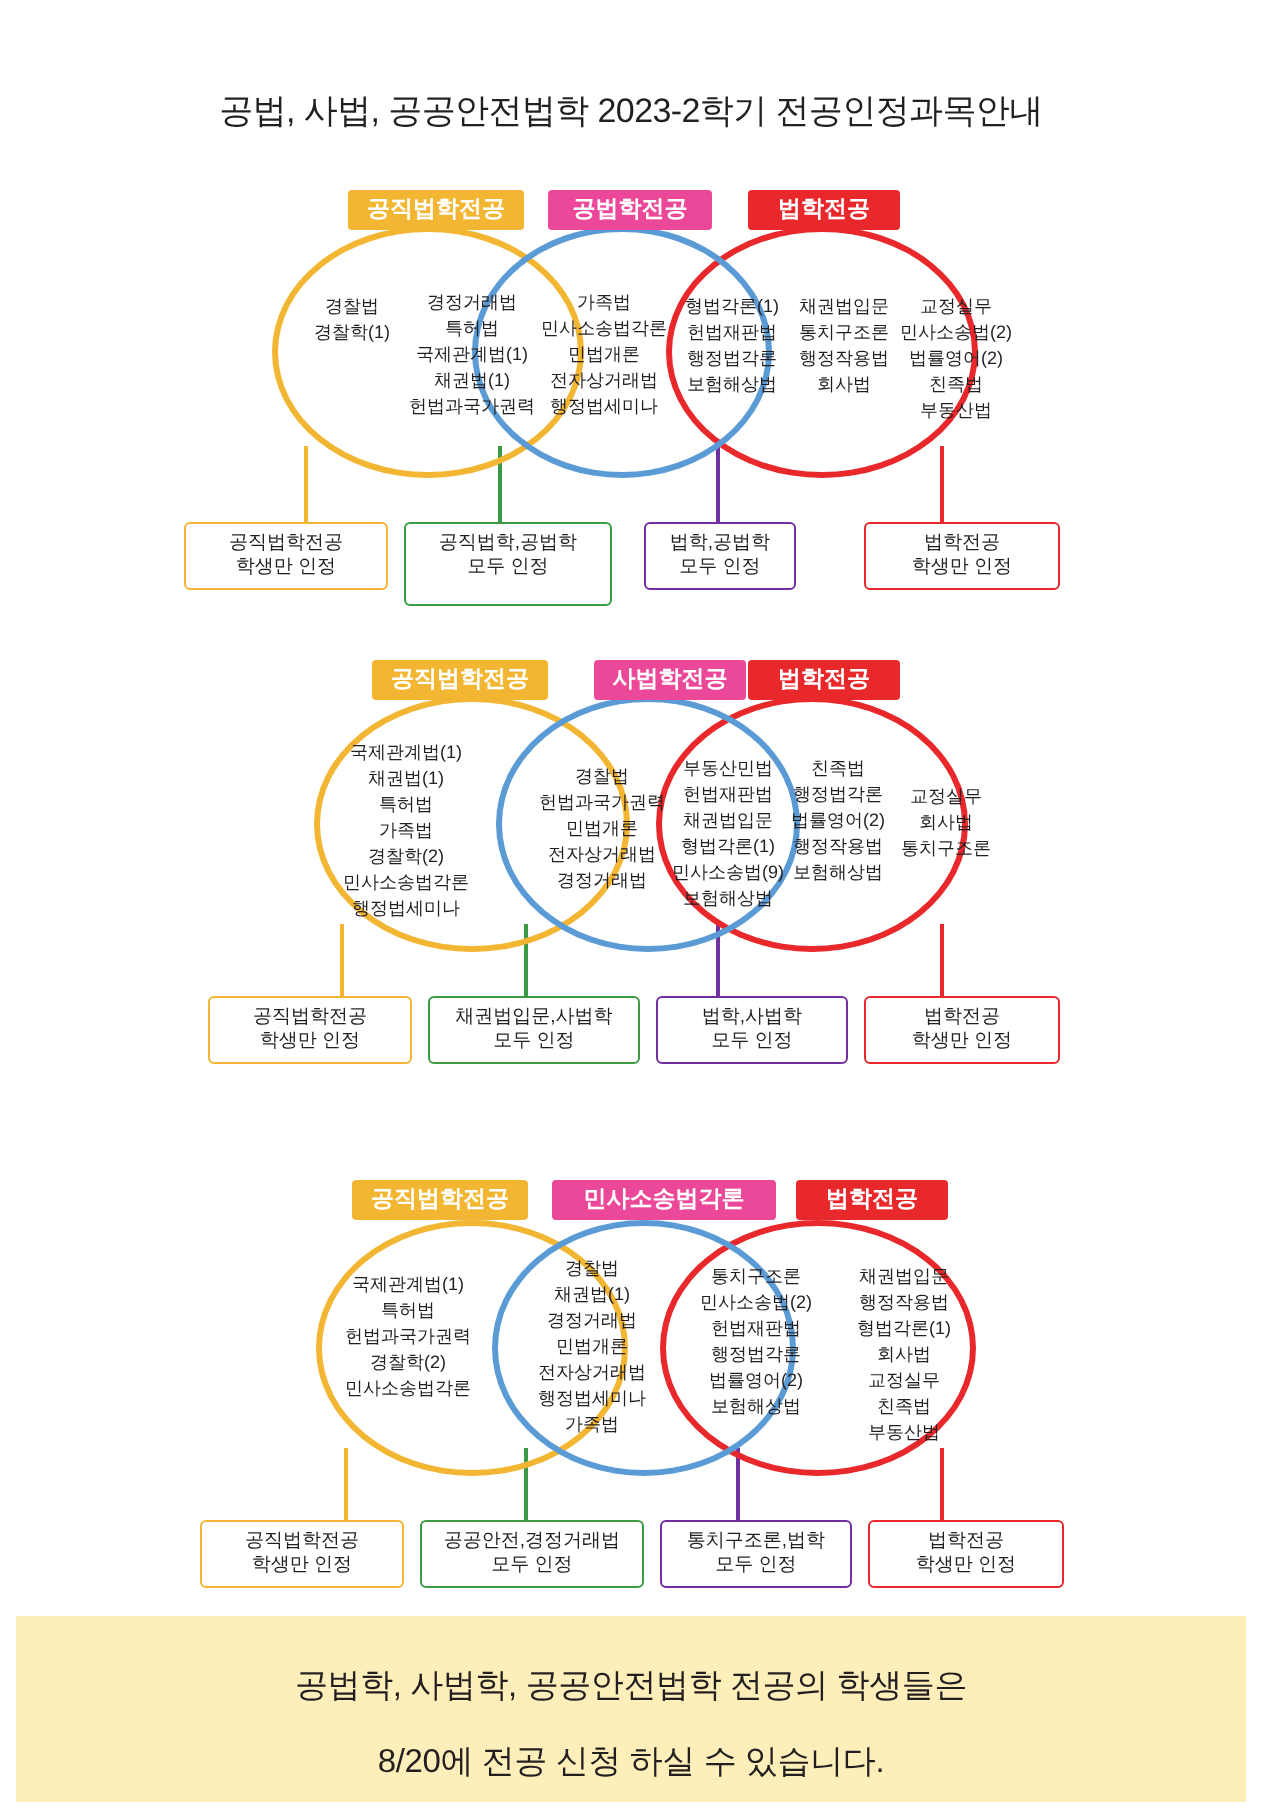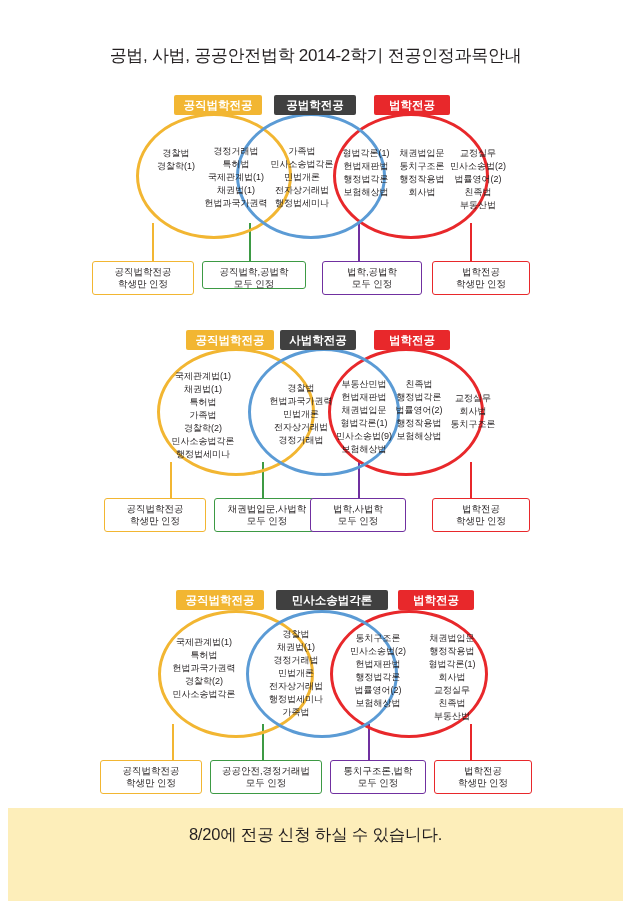--- a/index.html
+++ b/index.html
@@ -25,21 +25,21 @@
   .pill{
     position:absolute;
     height:20px;line-height:20px;
     text-align:center;
     font-size:11.5px;font-weight:bold;color:#ffffff;
     border-radius:2px;
     white-space:nowrap;
     z-index:6;
   }
   .pill.yellow{background:#f2b632;}
-  .pill.blue{background:#404040;}
+  .pill.blue{background:#ec4899;}
   .pill.red{background:#e8282b;}
 
   
   .circle{
     position:absolute;
     border-radius:50%;
     background:transparent;
     box-sizing:border-box;
     z-index:2;
   }
@@ -90,21 +90,21 @@
   .footer .fline{
     width:100%;text-align:center;color:#231f20;
     font-size:16.5px;letter-spacing:-0.2px;
   }
   .footer .fline.l1{margin-top:24px;}
   .footer .fline.l2{margin-top:16px;}
 </style>
 </head>
 <body>
 
-<div class="page-title">공법, 사법, 공공안전법학 2014-2학기 전공인정과목안내</div>
+<div class="page-title">공법, 사법, 공공안전법학 2023-2학기 전공인정과목안내</div>
 
 <div class="diagram" id="diagram-1">
 
   <div class="pill yellow" style="left:174px;top:0px;width:88px;">공직법학전공</div>
   <div class="pill blue" style="left:274px;top:0px;width:82px;">공법학전공</div>
   <div class="pill red" style="left:374px;top:0px;width:76px;">법학전공</div>
 
   <div class="circle yellow" style="left:136px;top:18px;width:156px;height:126px;"></div>
   <div class="circle red" style="left:333px;top:18px;width:156px;height:126px;"></div>
   <div class="circle blue" style="left:236px;top:18px;width:150px;height:126px;"></div>
@@ -136,32 +136,32 @@
 부동산법</div>
 
   <div class="conn" style="left:152px;top:128px;width:1.5px;height:40px;background:#f2b632;"></div>
   <div class="conn" style="left:152px;top:166px;width:38px;height:1.5px;background:#f2b632;"></div>
   <div class="conn" style="left:249px;top:128px;width:1.5px;height:40px;background:#3d9a44;"></div>
   <div class="conn" style="left:358px;top:128px;width:1.5px;height:40px;background:#7030a0;"></div>
   <div class="conn" style="left:470px;top:128px;width:1.5px;height:40px;background:#e8282b;"></div>
 
   <div class="legend-box yellow" style="left:92px;top:166px;width:102px;height:34px;">공직법학전공
 학생만 인정</div>
-  <div class="legend-box green" style="left:202px;top:166px;width:104px;height:28px;">공직법학,공법학
-모두 인정</div>
-  <div class="legend-box purple" style="left:322px;top:166px;width:100px;height:34px;">법학,공법학
+  <div class="legend-box green" style="left:202px;top:166px;width:104px;height:42px;">공직법학,공법학
+모두 인정</div>
+  <div class="legend-box purple" style="left:322px;top:166px;width:76px;height:34px;">법학,공법학
 모두 인정</div>
   <div class="legend-box red" style="left:432px;top:166px;width:98px;height:34px;">법학전공
 학생만 인정</div>
 </div>
 
 <div class="diagram" id="diagram-2">
 
   <div class="pill yellow" style="left:186px;top:0px;width:88px;">공직법학전공</div>
-  <div class="pill blue" style="left:280px;top:0px;width:76px;">사법학전공</div>
+  <div class="pill blue" style="left:297px;top:0px;width:76px;">사법학전공</div>
   <div class="pill red" style="left:374px;top:0px;width:76px;">법학전공</div>
 
   <div class="circle yellow" style="left:157px;top:18px;width:158px;height:128px;"></div>
   <div class="circle red" style="left:328px;top:18px;width:156px;height:128px;"></div>
   <div class="circle blue" style="left:248px;top:18px;width:152px;height:128px;"></div>
 
   <div class="ctext" style="left:166px;top:40px;width:74px;">국제관계법(1)
 채권법(1)
 특허법
 가족법
@@ -190,21 +190,21 @@
 
   <div class="conn" style="left:170px;top:132px;width:1.5px;height:38px;background:#f2b632;"></div>
   <div class="conn" style="left:262px;top:132px;width:1.5px;height:38px;background:#3d9a44;"></div>
   <div class="conn" style="left:358px;top:132px;width:1.5px;height:38px;background:#7030a0;"></div>
   <div class="conn" style="left:470px;top:132px;width:1.5px;height:38px;background:#e8282b;"></div>
 
   <div class="legend-box yellow" style="left:104px;top:168px;width:102px;height:34px;">공직법학전공
 학생만 인정</div>
   <div class="legend-box green" style="left:214px;top:168px;width:106px;height:34px;">채권법입문,사법학
 모두 인정</div>
-  <div class="legend-box purple" style="left:310px;top:168px;width:96px;height:34px;">법학,사법학
+  <div class="legend-box purple" style="left:328px;top:168px;width:96px;height:34px;">법학,사법학
 모두 인정</div>
   <div class="legend-box red" style="left:432px;top:168px;width:98px;height:34px;">법학전공
 학생만 인정</div>
 </div>
 
 <div class="diagram" id="diagram-3">
 
   <div class="pill yellow" style="left:176px;top:0px;width:88px;">공직법학전공</div>
   <div class="pill blue" style="left:276px;top:0px;width:112px;">민사소송법각론</div>
   <div class="pill red" style="left:398px;top:0px;width:76px;">법학전공</div>
@@ -248,14 +248,15 @@
 학생만 인정</div>
   <div class="legend-box green" style="left:210px;top:170px;width:112px;height:34px;">공공안전,경정거래법
 모두 인정</div>
   <div class="legend-box purple" style="left:330px;top:170px;width:96px;height:34px;">통치구조론,법학
 모두 인정</div>
   <div class="legend-box red" style="left:434px;top:170px;width:98px;height:34px;">법학전공
 학생만 인정</div>
 </div>
 
 <div class="footer">
+  <div class="fline l1">공법학, 사법학, 공공안전법학 전공의 학생들은</div>
   <div class="fline l2">8/20에 전공 신청 하실 수 있습니다.</div>
 </div>
 
 </body></html>

